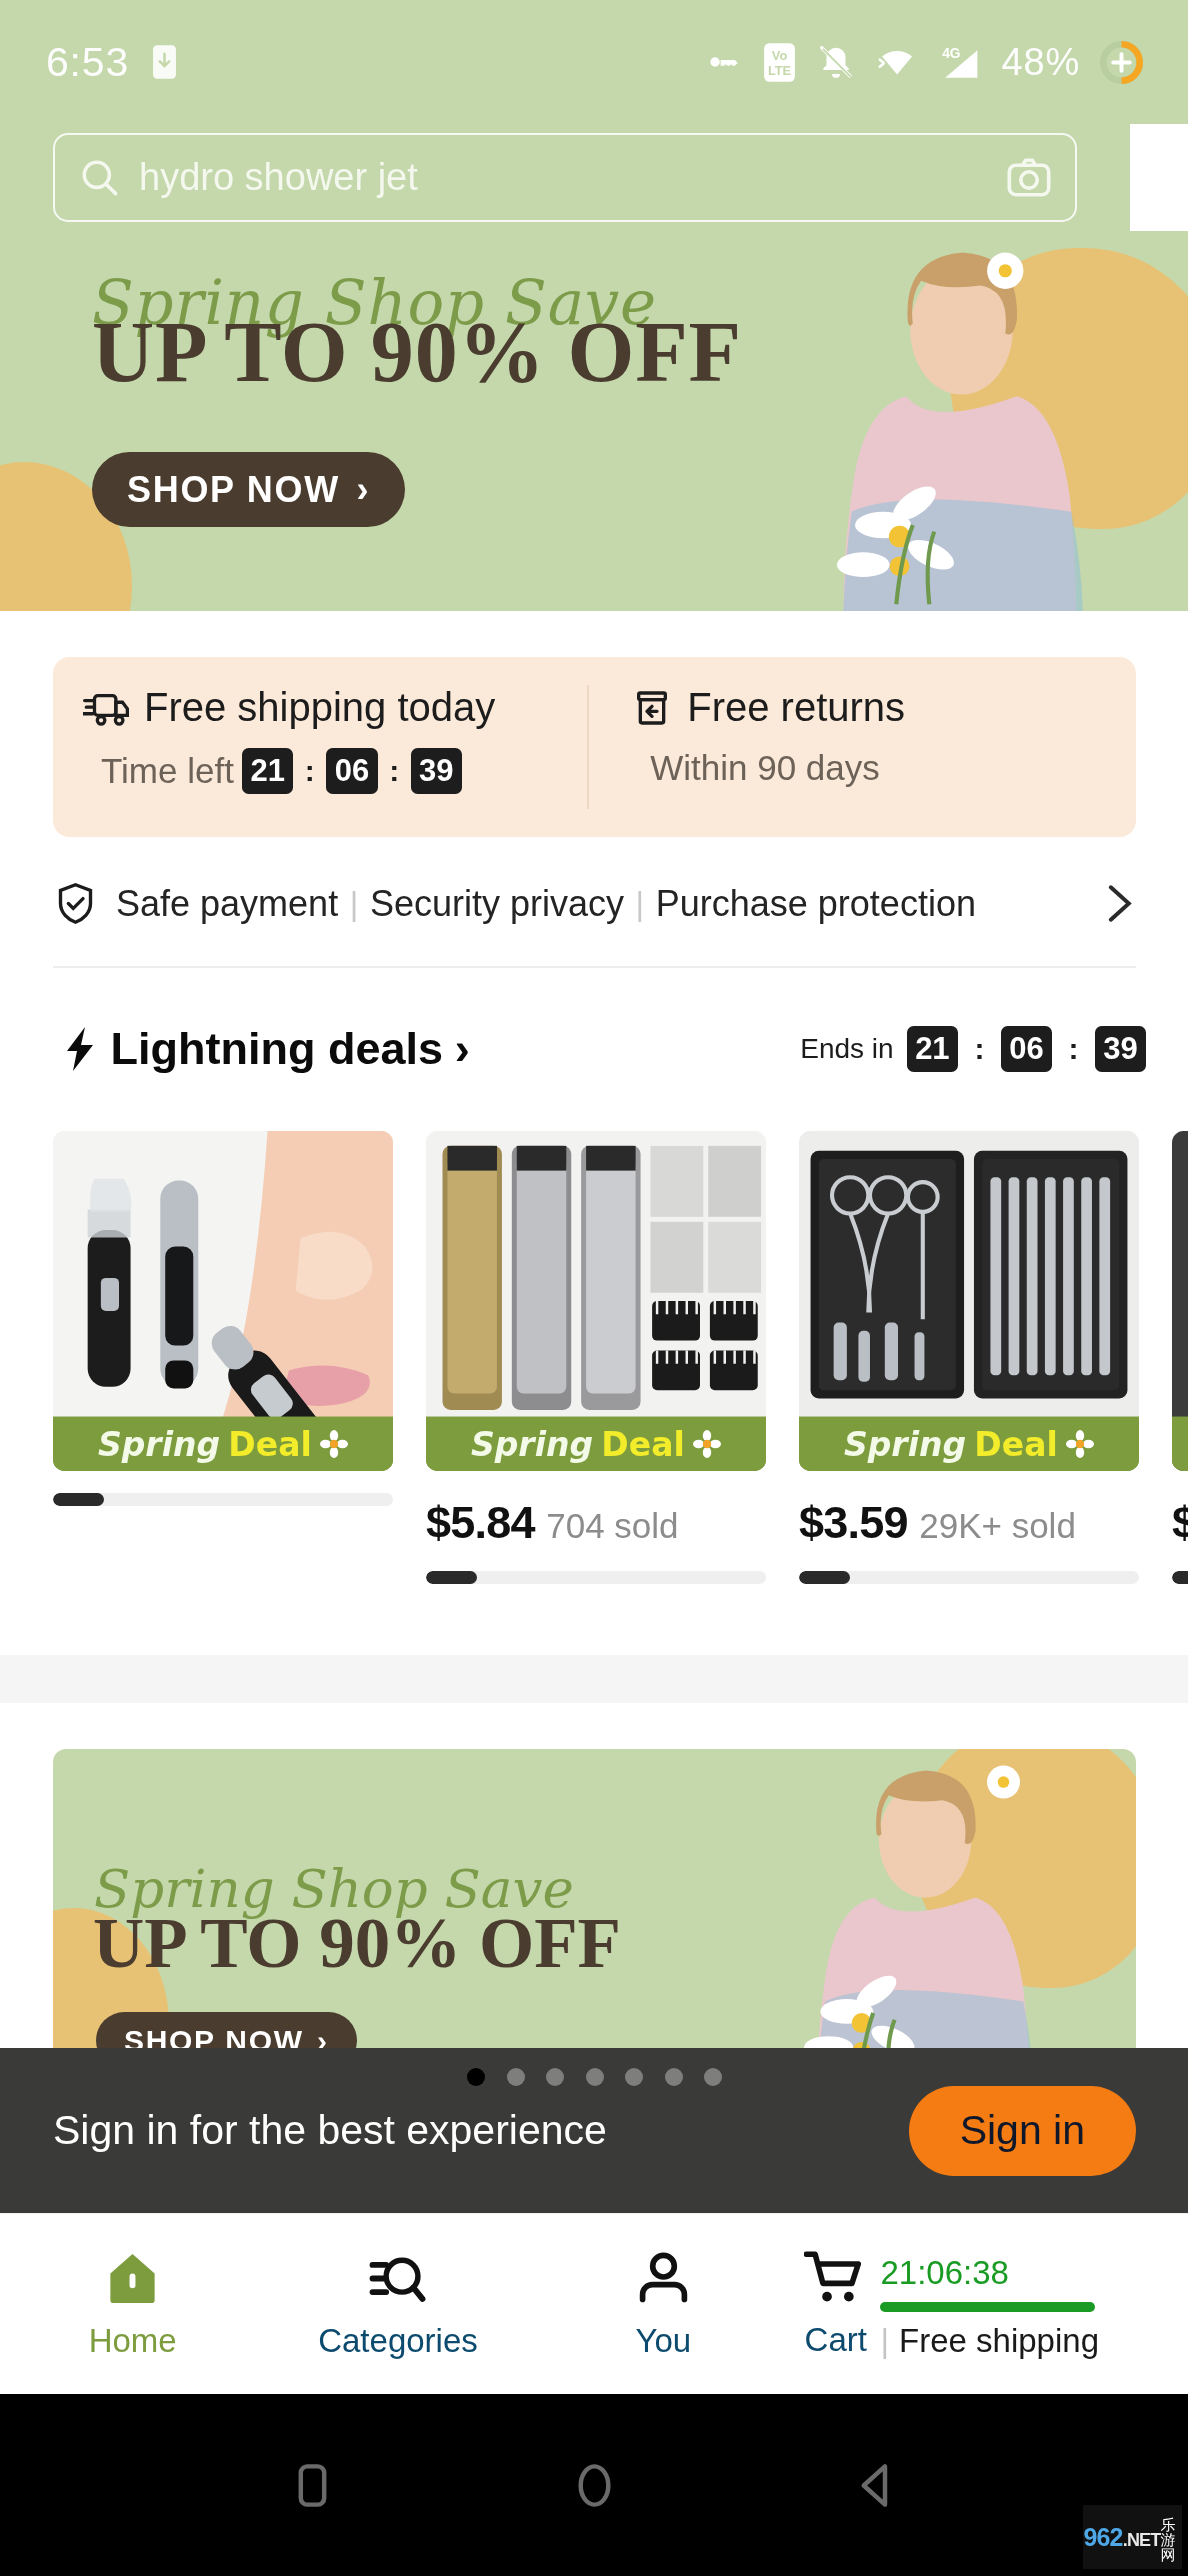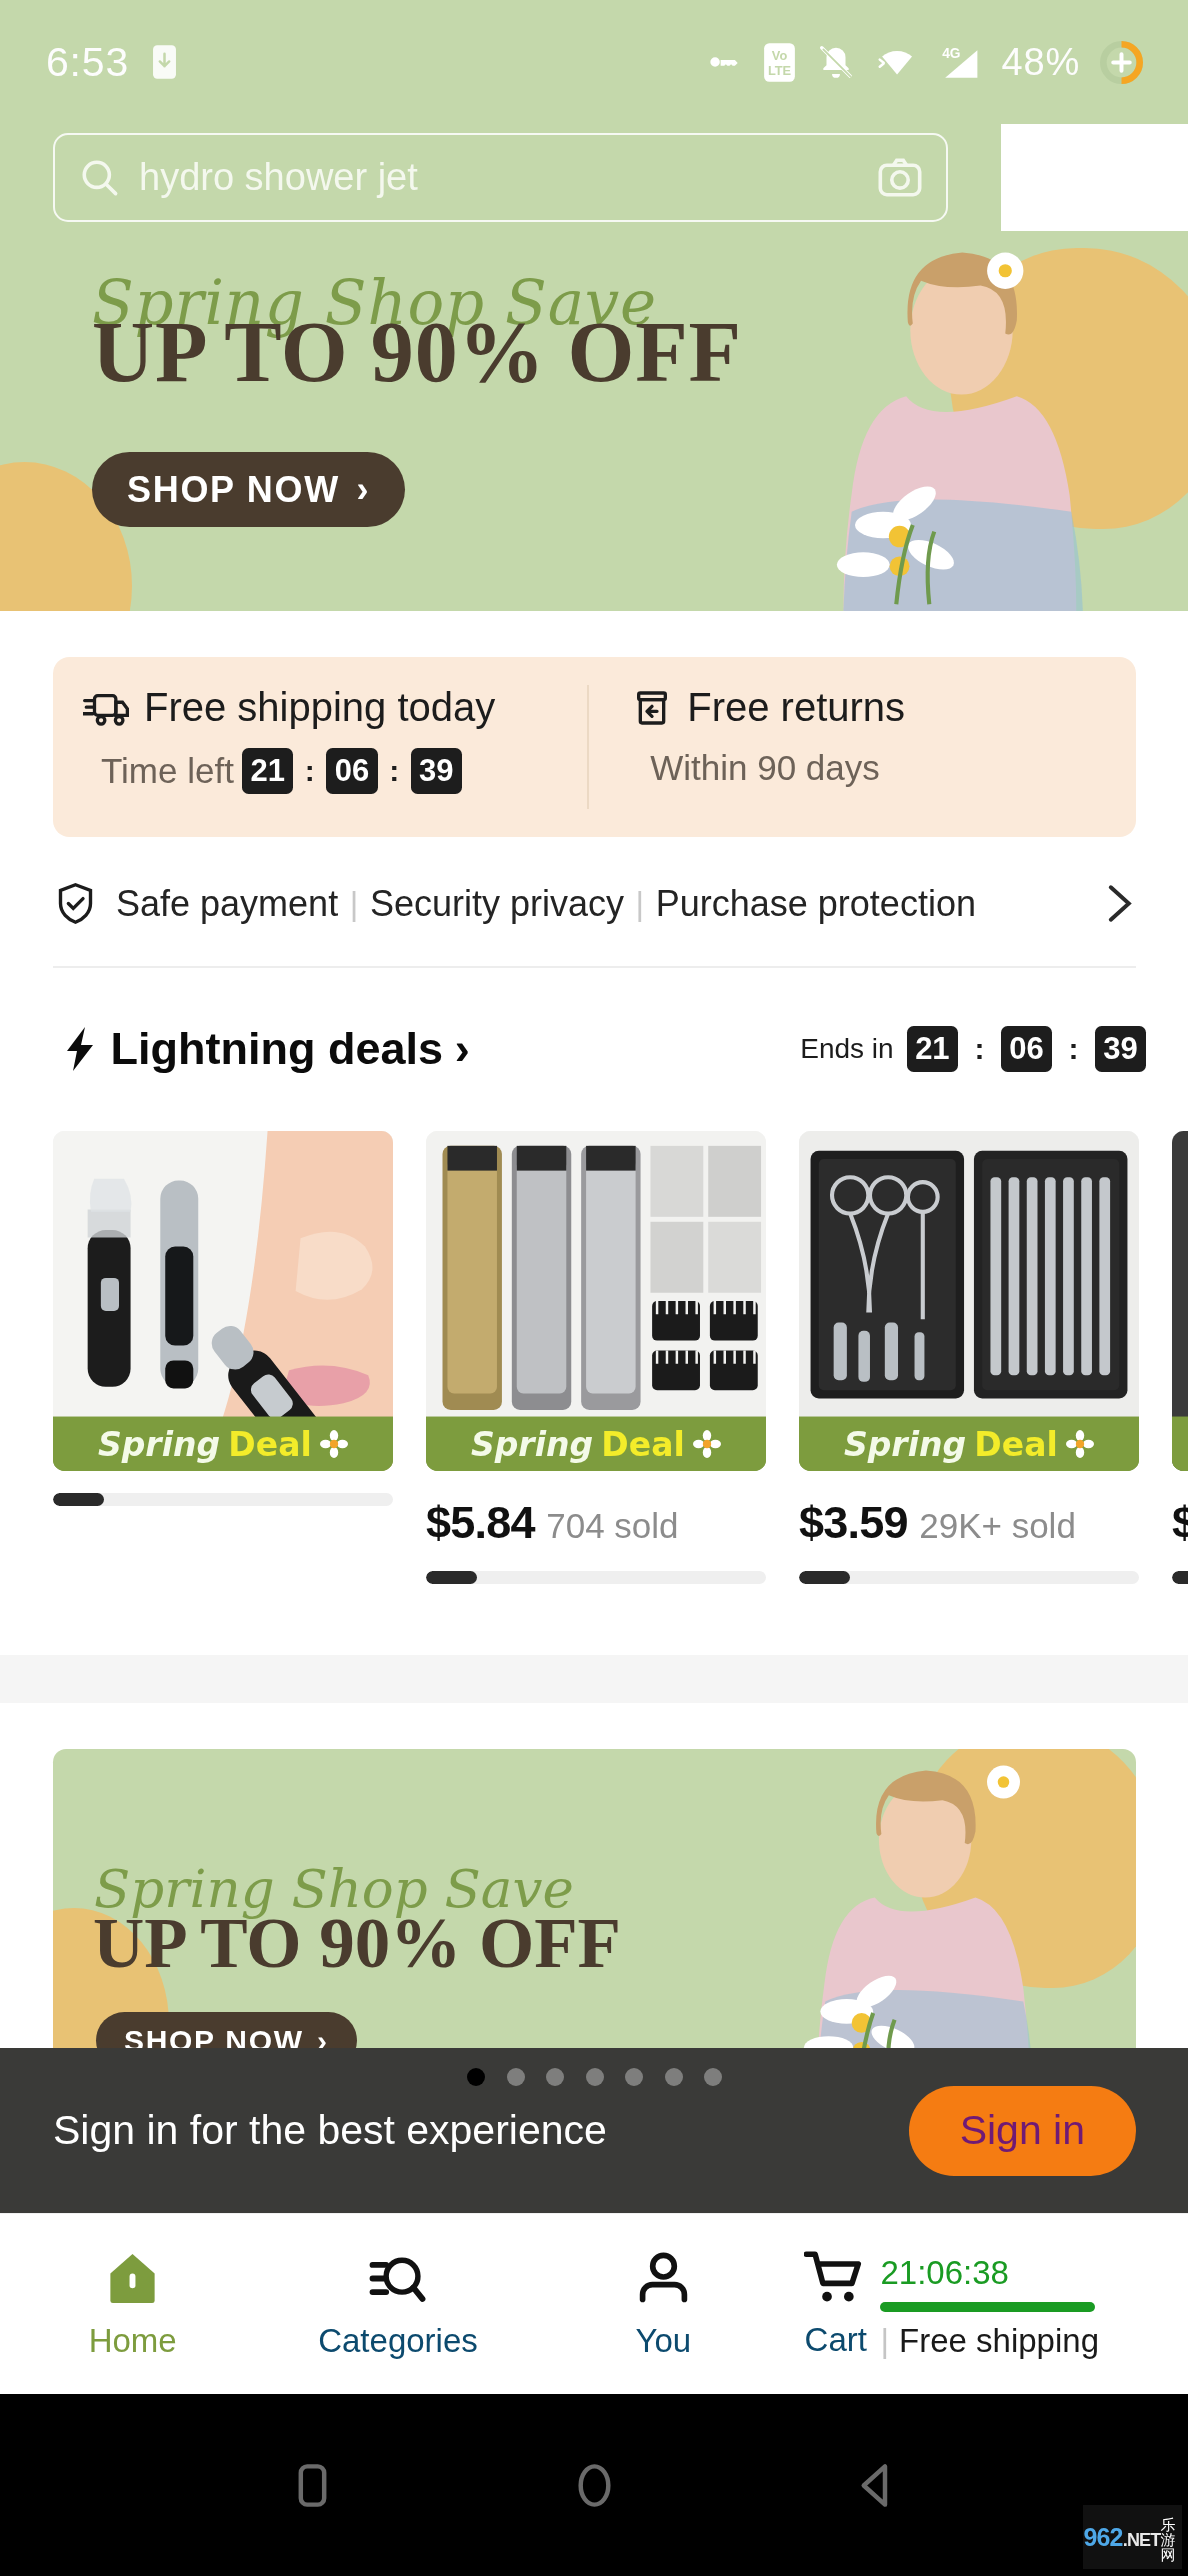--- a/index.html
+++ b/index.html
@@ -18,21 +18,21 @@
     padding: 0 46px; color: #fff;
   }
   .sb-time { font-size: 41px; letter-spacing: 0.8px; font-weight: 400; color:#fdfdfd; }
   .sb-left { display: flex; align-items: center; gap: 23px; }
   .sb-right { margin-left: auto; display: flex; align-items: center; gap: 20px; }
   .sb-batt { font-size: 38px; color: #fdfdfd; letter-spacing: 0.8px; }
   .icn { display: inline-flex; align-items: center; justify-content: center; }
 
   
   .searchwrap {
-    position: absolute; top: 124px; left: 0; width: 1001px; height: 107px;
+    position: absolute; top: 124px; left: 0; width: 1130px; height: 107px;
     background: #c4d8ab; padding: 0 53px; display: flex; align-items: center;
   }
   .searchbar {
     width: 100%; height: 89px; border: 2.5px solid rgba(255,255,255,.85);
     border-radius: 15px; display: flex; align-items: center;
     padding: 0 23px; gap: 18px;
   }
   .search-text { font-size: 38px; color: #f4f8ee; flex: 1; }
 
   
@@ -164,21 +164,21 @@
   .dot { width: 18px; height: 18px; border-radius: 50%; background: rgba(255,255,255,.35); }
   .dot.active { background: #000; }
 
   
   .signin {
     position: absolute; top: 2048px; left: 0; width: 1189px; height: 165px;
     background: #3a3a38; display: flex; align-items: center; padding: 0 53px; z-index: 5;
   }
   .signin-text { font-size: 41px; color: #fff; }
   .signin-btn {
-    margin-left: auto; background: #f57c12; color: #701a75; border: none;
+    margin-left: auto; background: #f57c12; color: #0f172a; border: none;
     border-radius: 50px; padding: 21.5px 51px; font-size: 41px;
     font-family: "Liberation Sans", sans-serif;
   }
 
   
   .botnav {
     position: absolute; top: 2213px; left: 0; width: 1189px; height: 182px;
     background: #fff; display: flex; align-items: center; border-top: 1.7px solid #f0f0f0;
   }
   .navitem { flex: 1; display: flex; flex-direction: column; align-items: center; gap: 13.2px; }

